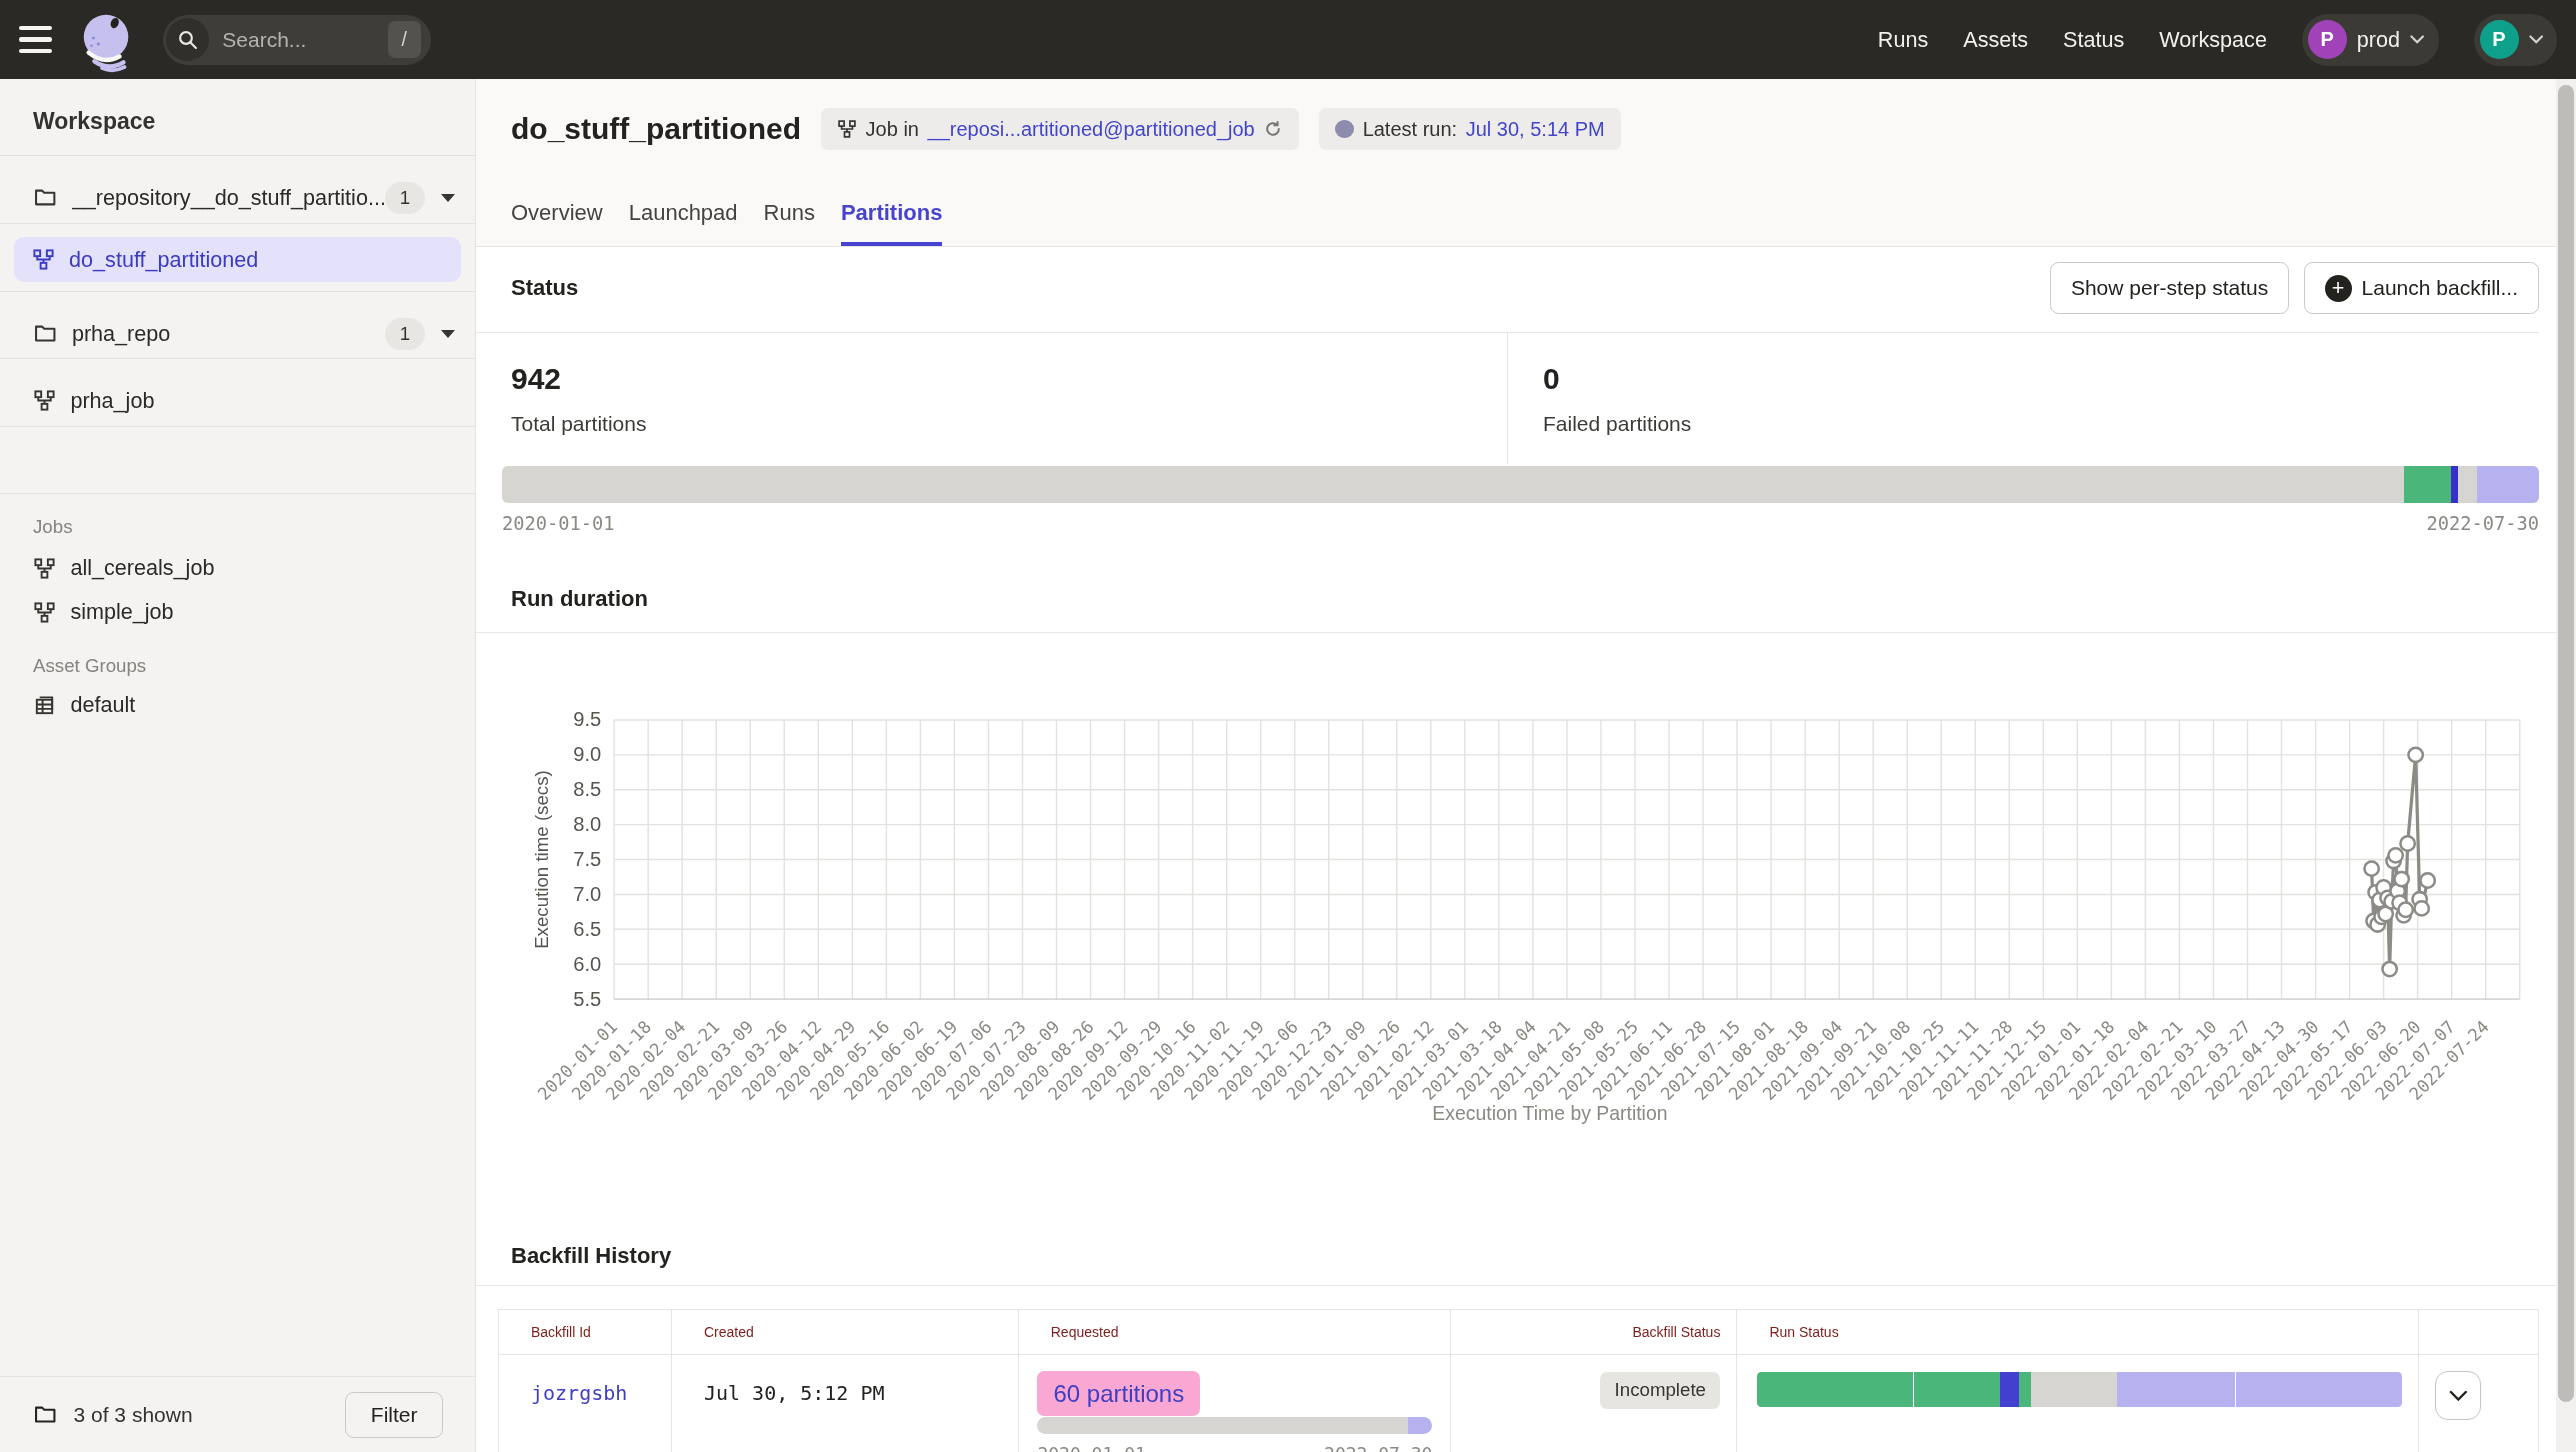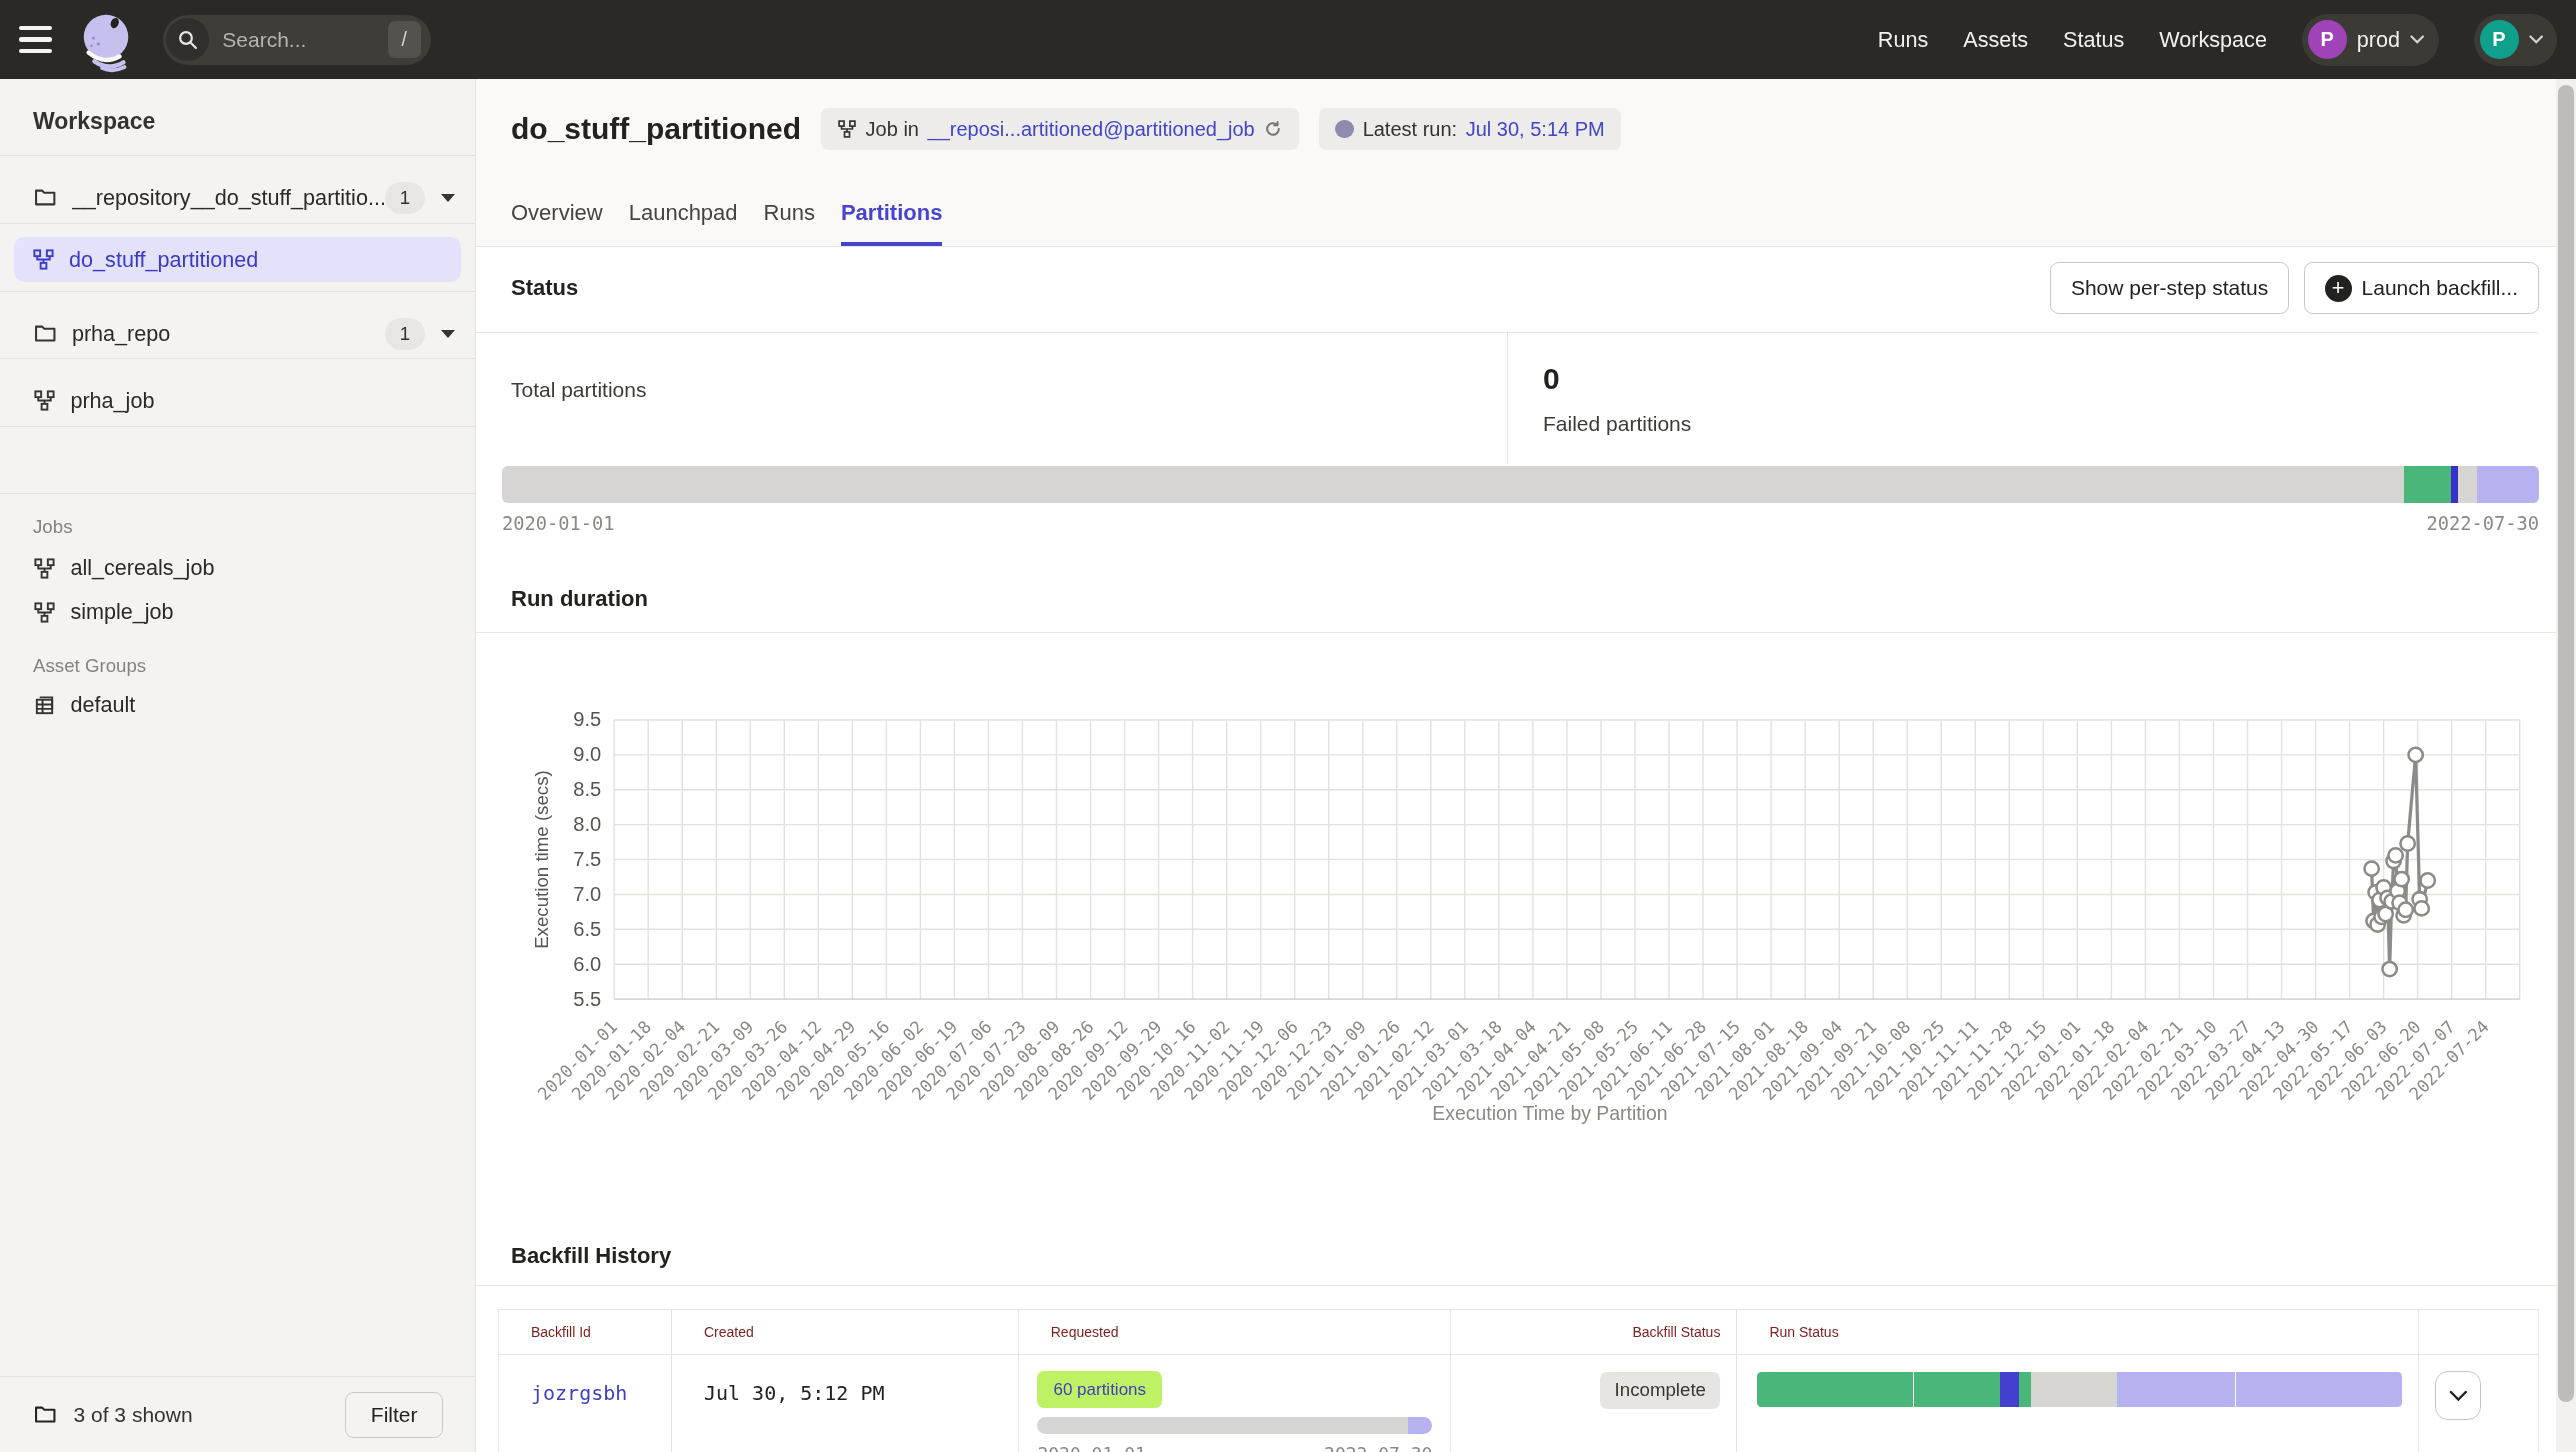--- a/index.html
+++ b/index.html
@@ -101,22 +101,22 @@
   .bf-cell:last-child { border-right:none; }
   .bf-head-row { height:45px; border-bottom:0.7px solid #e6e5e2; }
   .bf-head-row .bf-cell { font-size:14px; color:#7f1d1d; display:flex; align-items:center; padding-left:32px; }
   .bf-head-row .bf-cell.right { justify-content:flex-end; padding-right:16px; padding-left:0; }
   .bf-body-row { height:137px; }
   .c0{width:173px;} .c1{width:347px;} .c2{width:432px;} .c3{width:287px;} .c4{width:682px;} .c5{width:119px;}
   .bf-id { position:absolute; left:32px; top:26px; font-size:20px; color:#3f3fc0;
     font-family:"DejaVu Sans Mono", monospace; text-decoration:none; }
   .bf-created { position:absolute; left:32px; top:26px; font-size:20px; color:#23221f;
     font-family:"DejaVu Sans Mono", monospace; }
-  .req-pill { position:absolute; left:18.7px; top:16px; background:#bef264; color:#3f3fc0;
-    font-size:17px; border-radius:7.2px; padding:8.6px 16px; }
+  .req-pill { position:absolute; left:18.7px; top:16px; background:#f9a8d4; color:#3f3fc0;
+    font-size:24px; border-radius:7.2px; padding:8.6px 16px; }
   .req-bar { position:absolute; left:18.7px; top:62px; width:395px; height:17.3px; border-radius:8.6px;
     overflow:hidden; display:flex; }
   .req-bar .seg { height:100%; }
   .req-labels { position:absolute; left:18.7px; top:88px; width:395px; display:flex; justify-content:space-between;
     font-family:"DejaVu Sans Mono", monospace; font-size:18px; color:#8a8983; }
   .bf-tag { position:absolute; right:16px; top:17.3px; background:#e6e5e1; color:#36352f; font-size:18.7px;
     border-radius:7.2px; padding:7.2px 14.4px; }
   .run-bar { position:absolute; left:20px; top:16.5px; width:645px; height:35px; border-radius:4.3px;
     overflow:hidden; display:flex; }
   .run-bar .seg { height:100%; }
@@ -316,20 +316,21 @@
       </button>
       <button class="btn">
         <span class="plus-circle">+</span>
         <span>Launch backfill...</span>
       </button>
     </div>
   </div>
 
   <div class="stats">
     <div class="stat">
+      <div class="val">942</div>
       <div class="cap">Total partitions</div>
     </div>
     <div class="stat">
       <div class="val">0</div>
       <div class="cap">Failed partitions</div>
     </div>
   </div>
 
   <div class="pbar-wrap">
     <div class="pbar">

